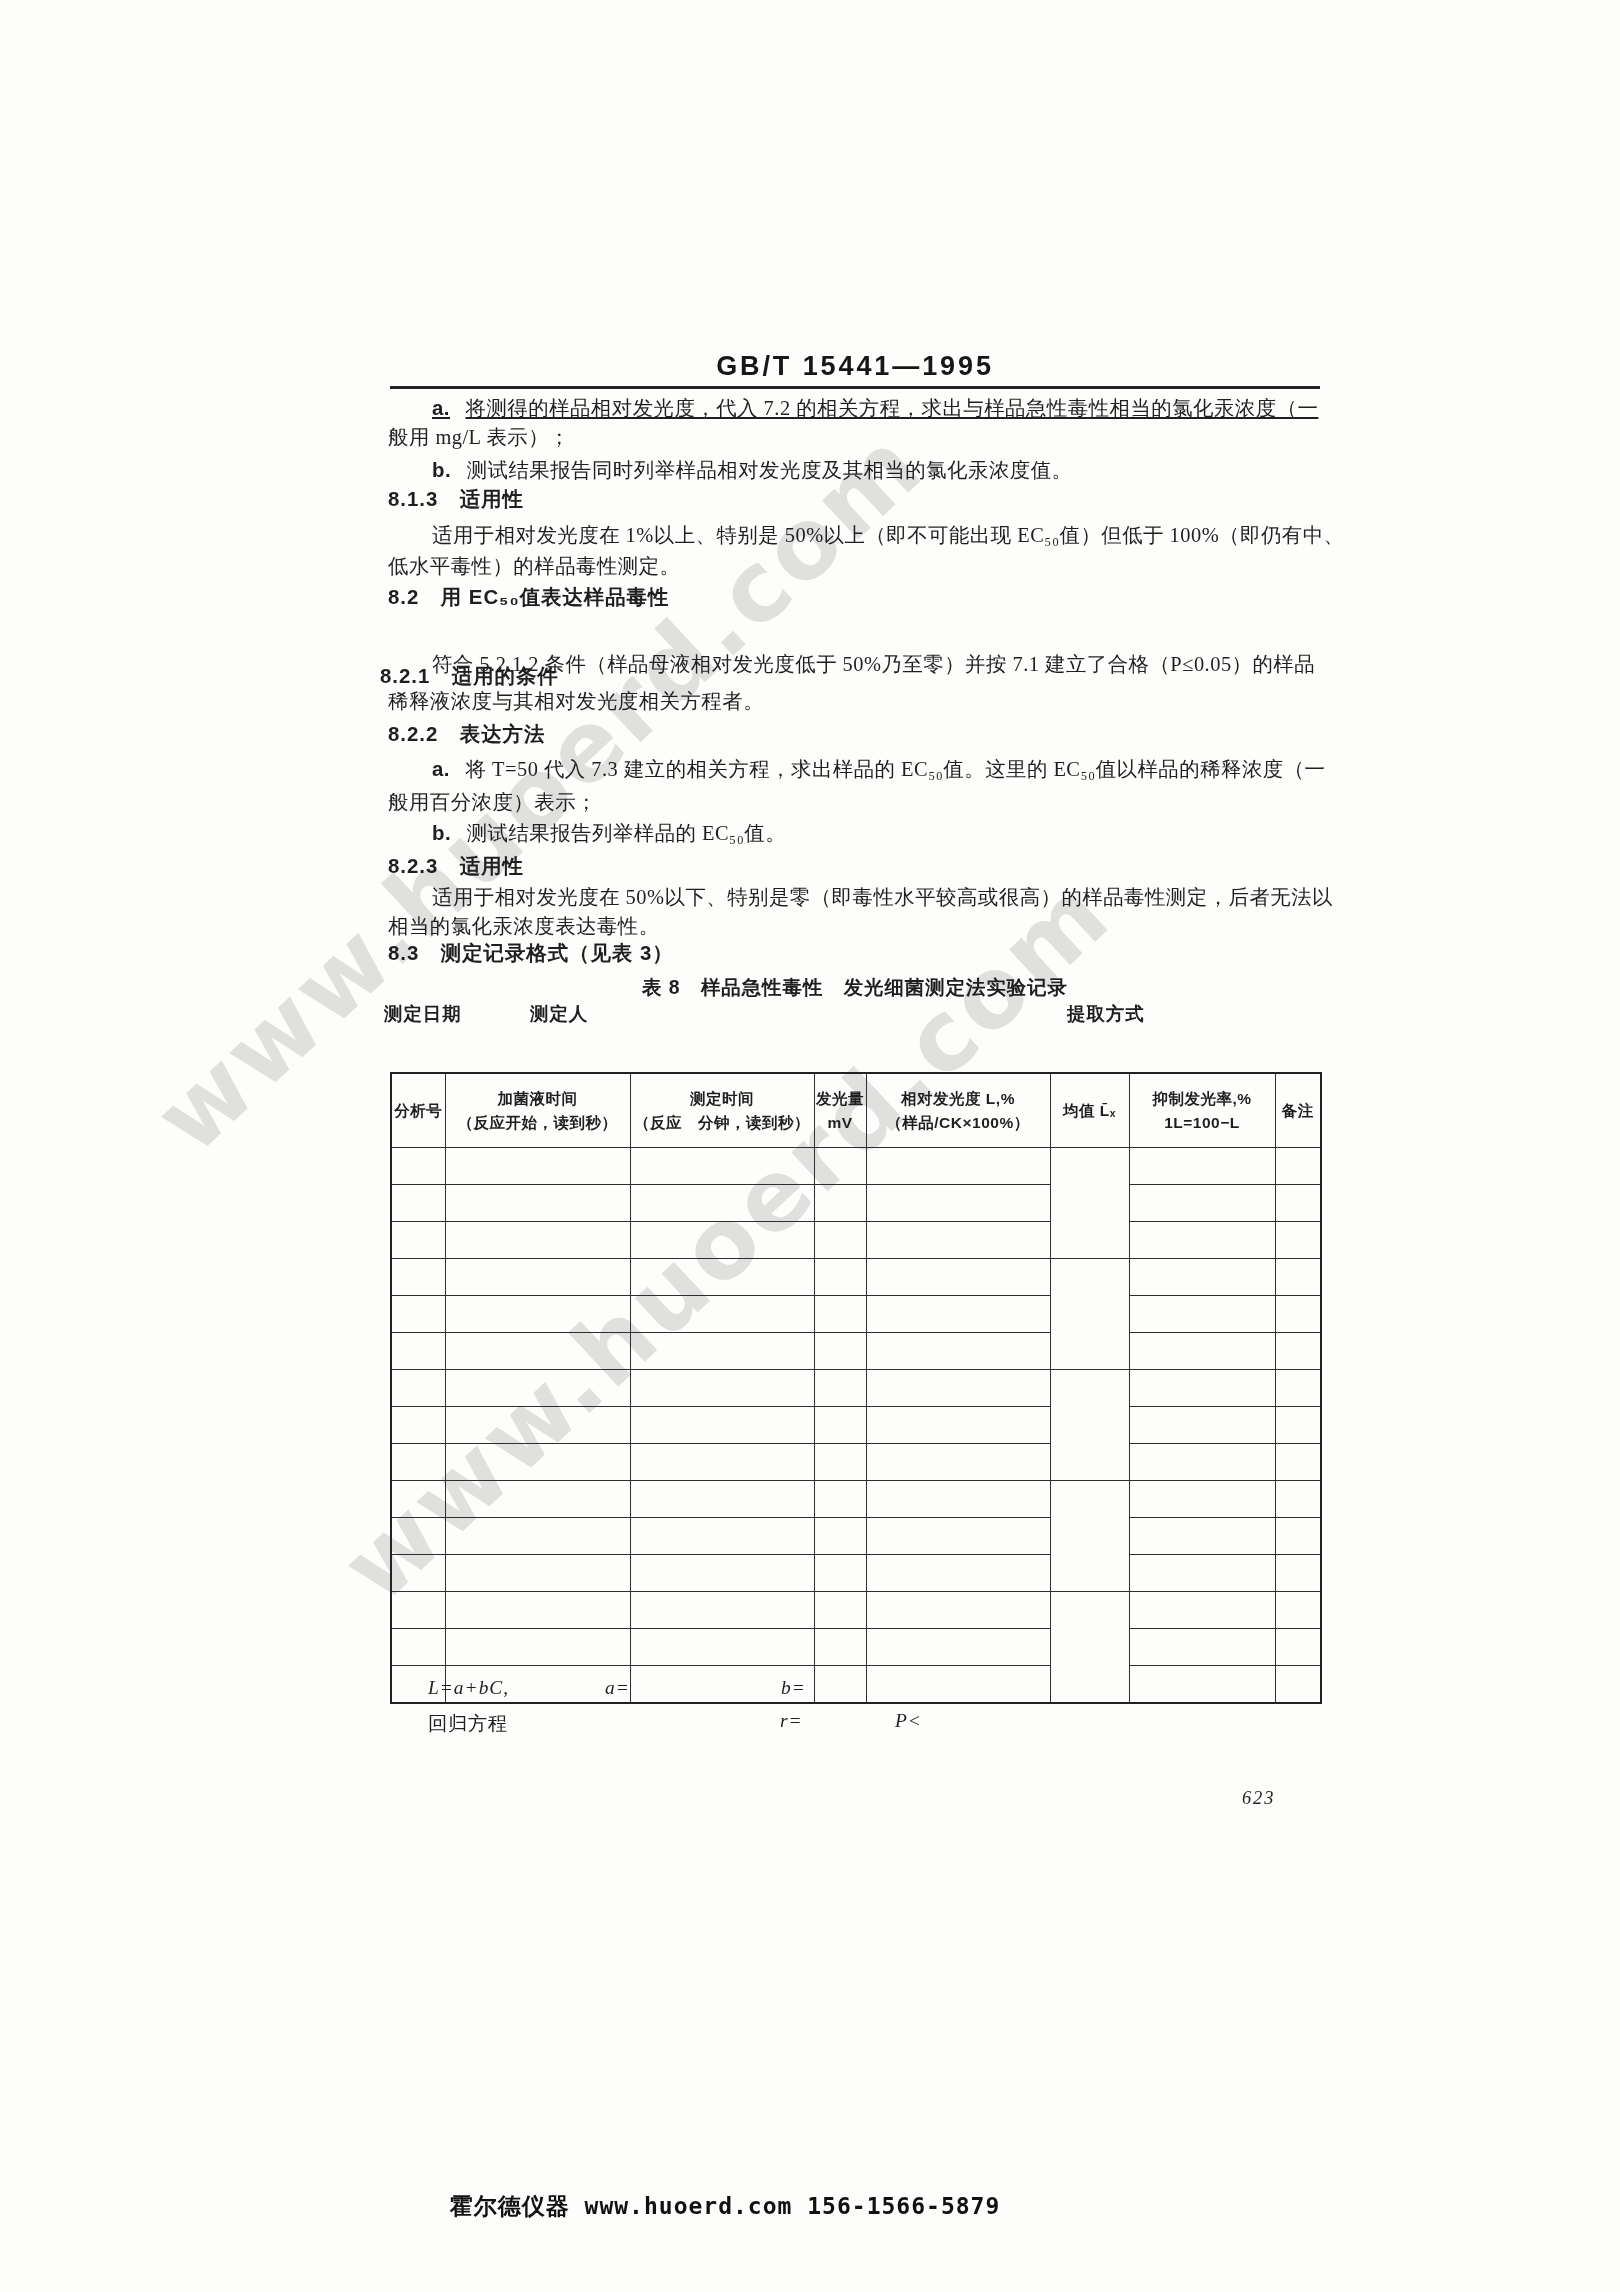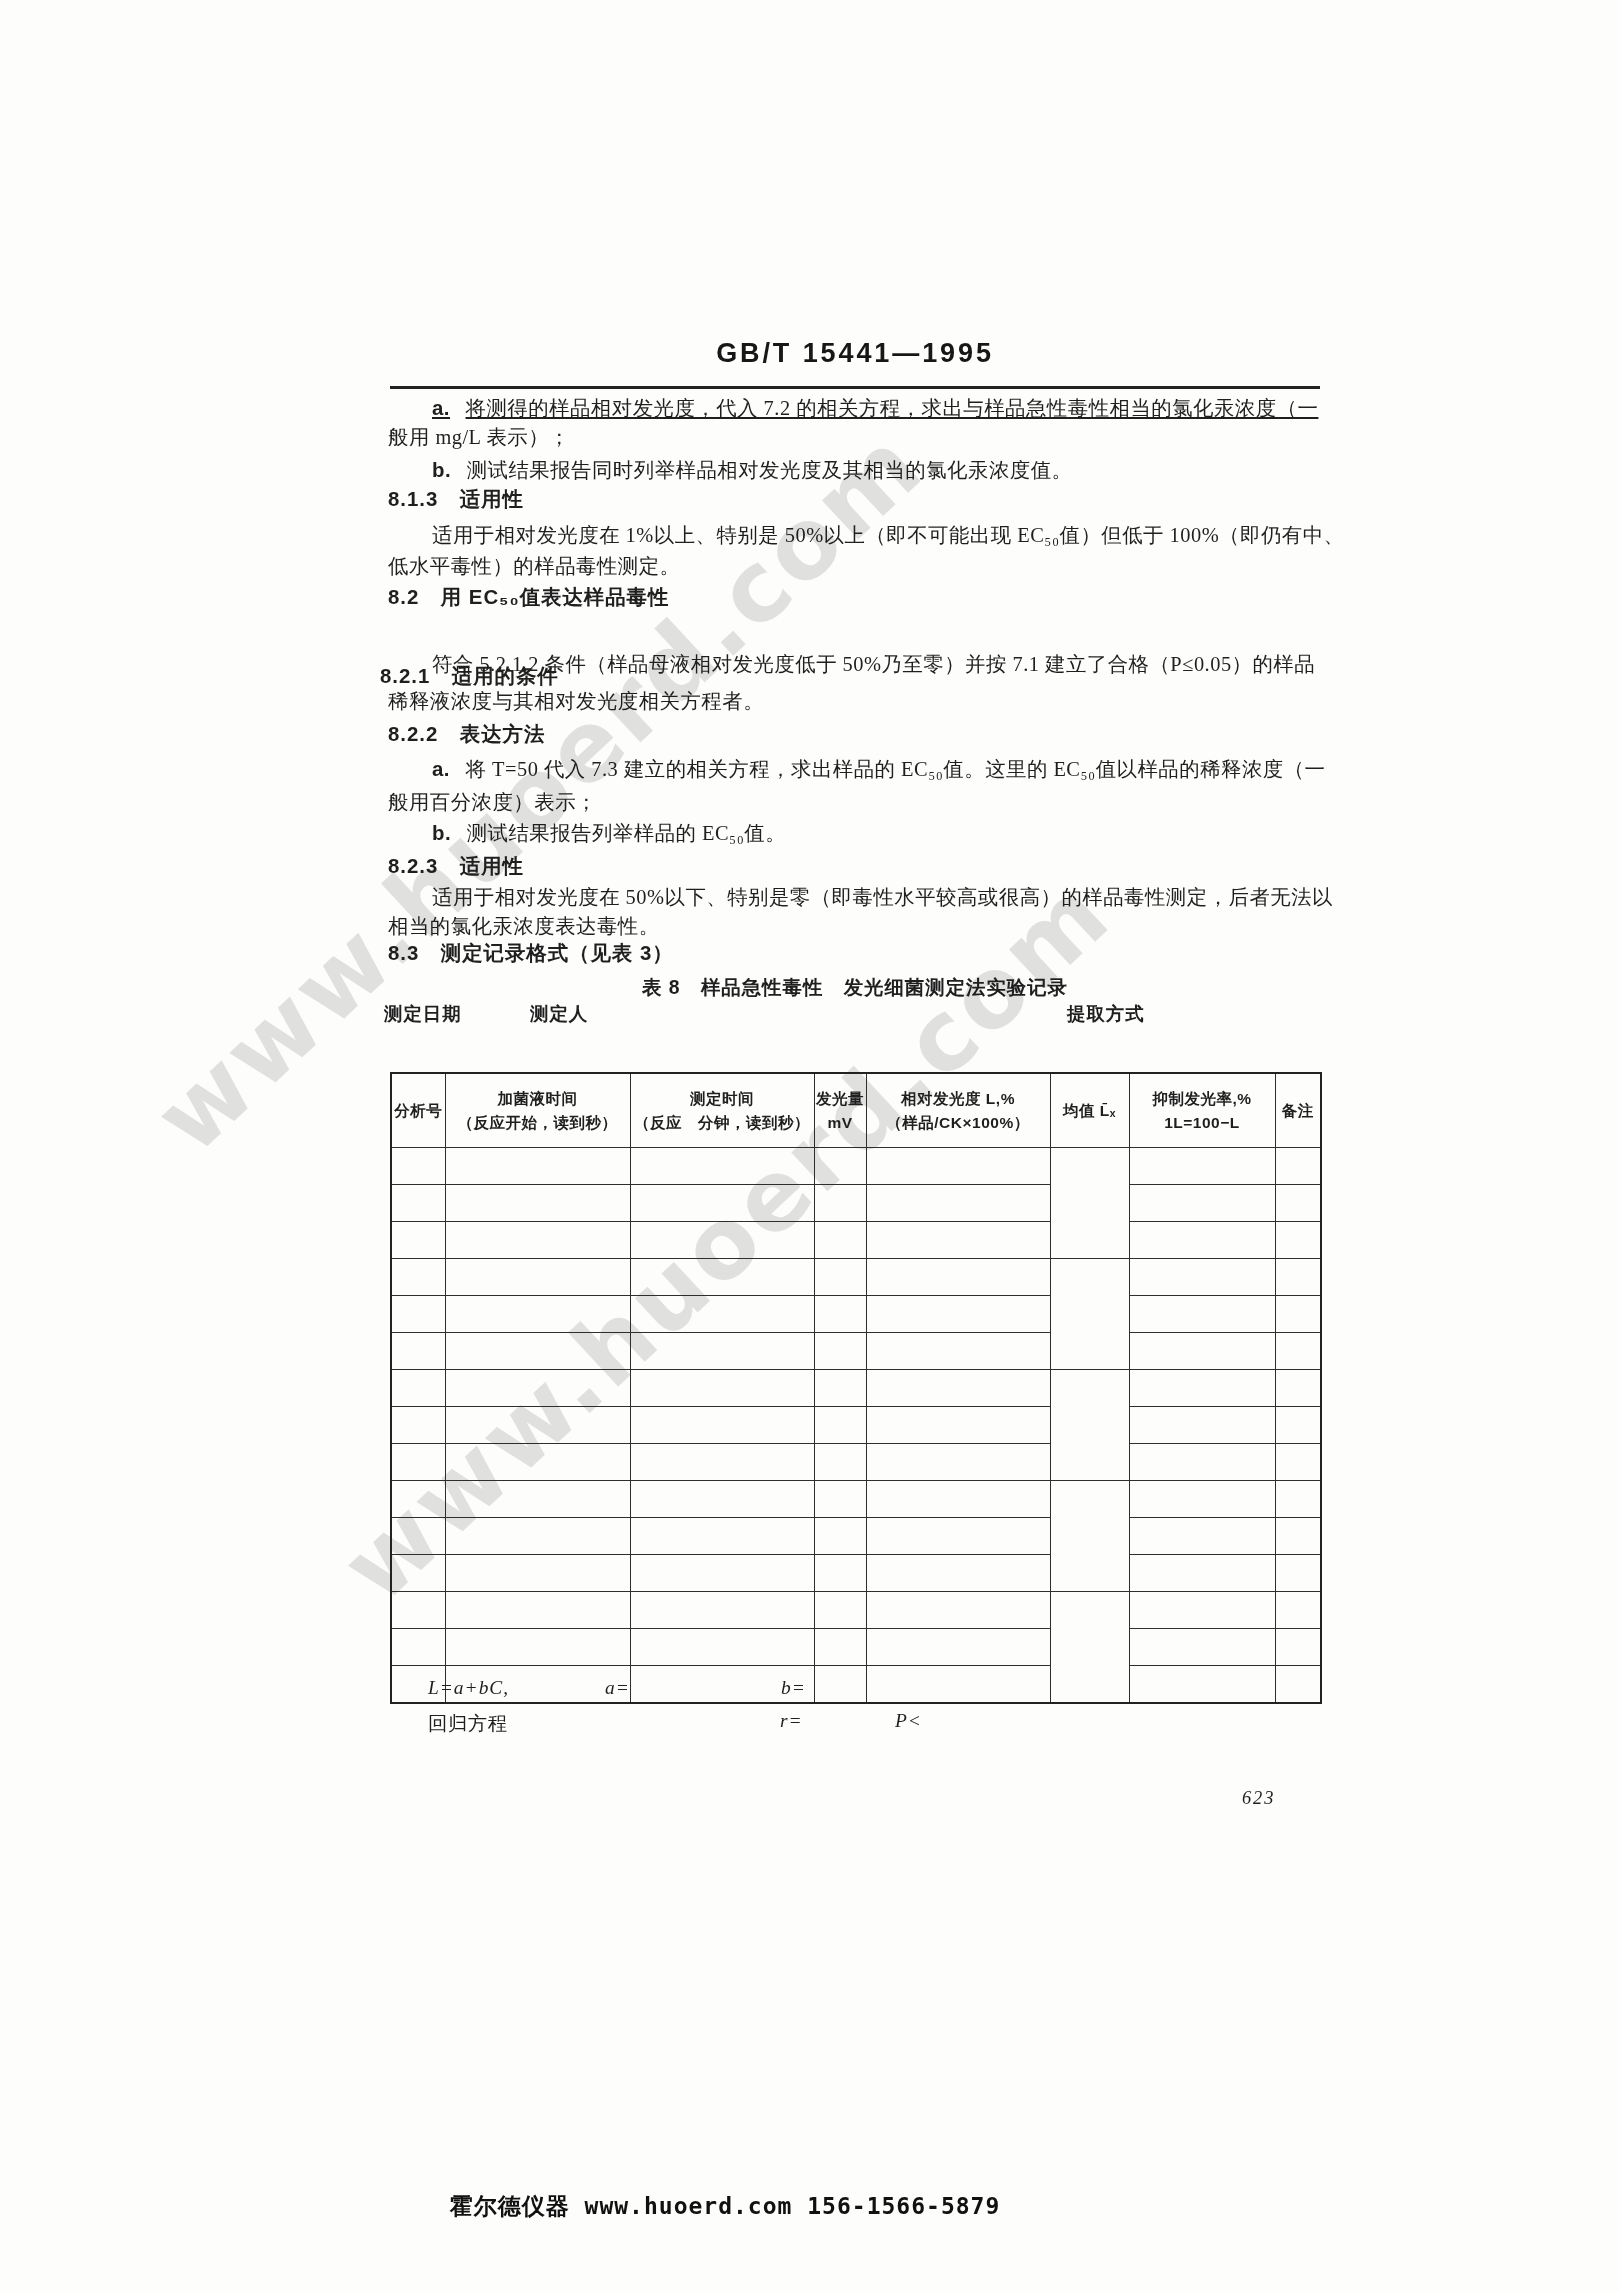--- a/index.html
+++ b/index.html
@@ -6,21 +6,21 @@
   body{
     width:1621px;height:2293px;position:relative;
     background:#fdfdfc;overflow:hidden;
     font-family:"Liberation Serif","DejaVu Serif",serif;
     color:#1f1f1f;
   }
   .line{position:absolute;font-size:20.4px;letter-spacing:0.5px;white-space:nowrap;}
   .heiti{font-family:Liberation Sans, sans-serif;font-weight:600;letter-spacing:1px;}
   .item-label{font-weight:700;font-family:"Liberation Sans","DejaVu Sans",sans-serif;margin-right:15.5px;}
   .std-no{
-    position:absolute;top:338px;left:390px;width:930px;text-align:center;
+    position:absolute;top:351px;left:390px;width:930px;text-align:center;
     font-family:"Liberation Sans","DejaVu Sans",sans-serif;font-weight:700;
     font-size:27px;letter-spacing:2.9px;color:#171717;
   }
   .rule{position:absolute;top:386px;left:390px;width:930px;height:2.9px;background:#232323;}
   .tbl-title{position:absolute;top:974px;left:390px;width:930px;text-align:center;
     font-size:19.4px;}
   .meta-label{position:absolute;top:1001px;font-size:18.4px;}
   table.rec{
     position:absolute;top:1051px;left:390px;border-collapse:collapse;table-layout:fixed;
     width:931px;

